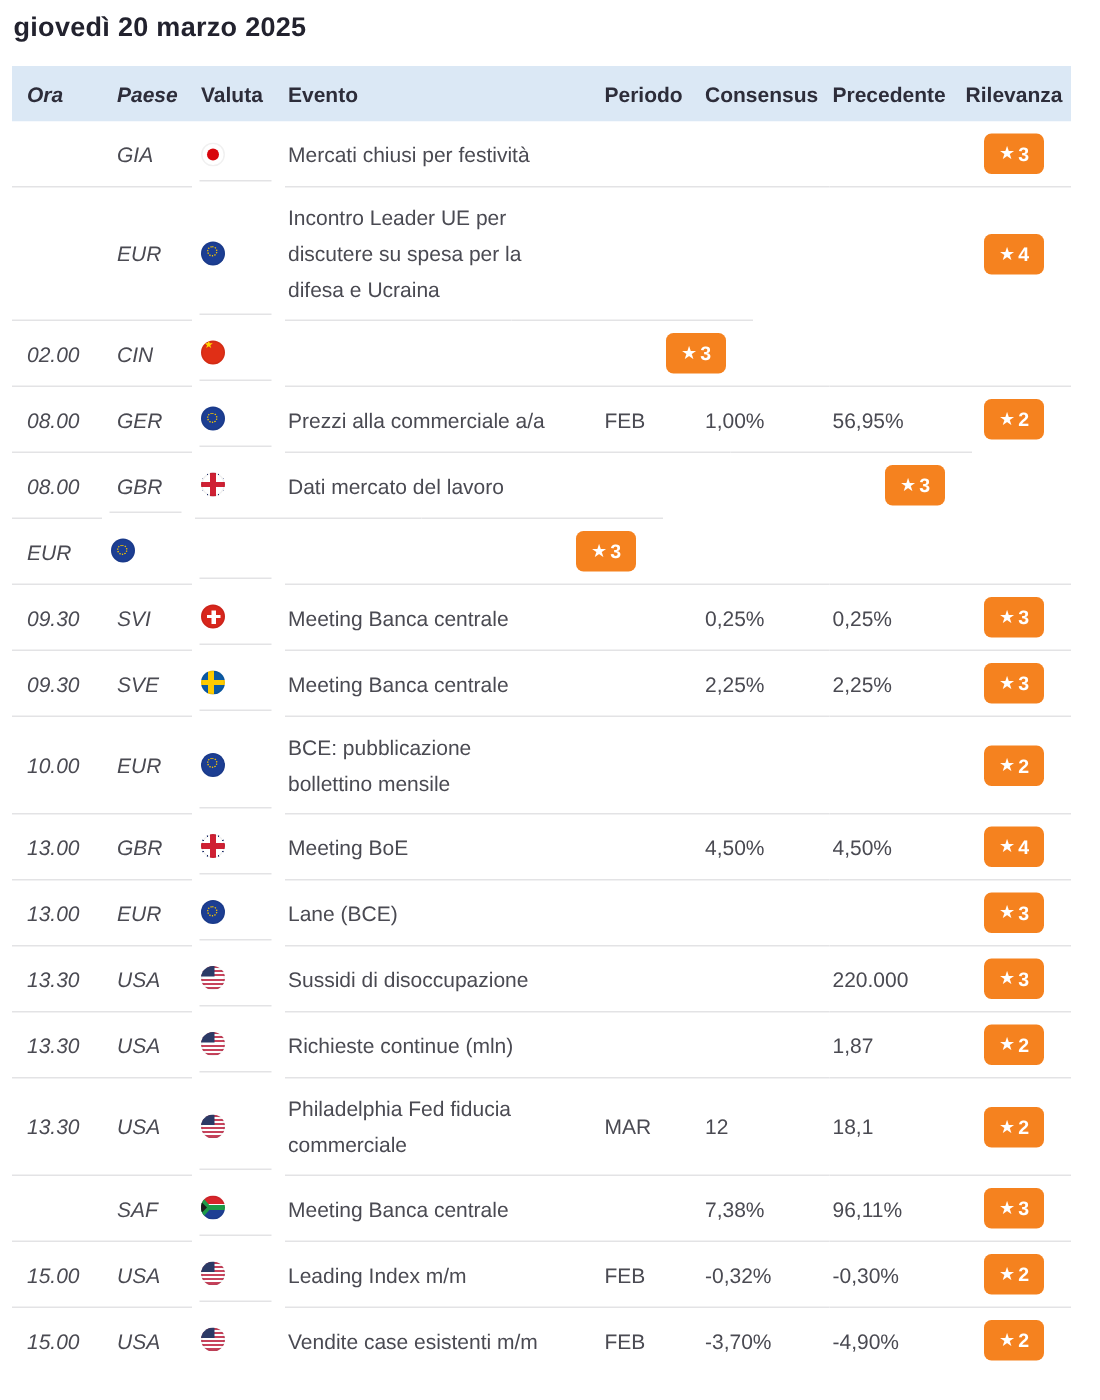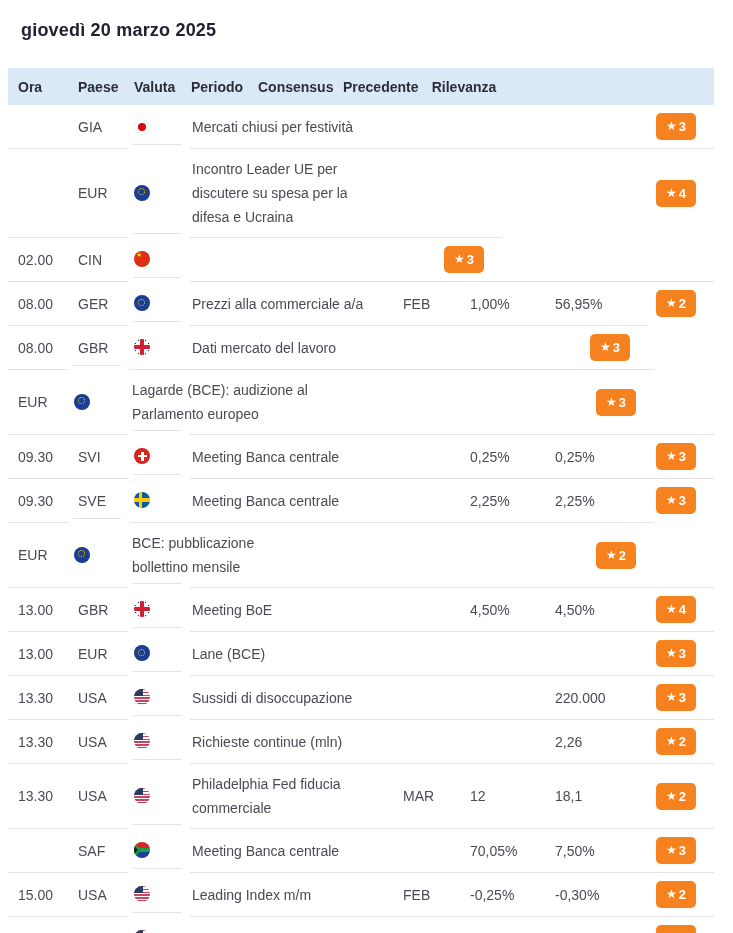--- a/index.html
+++ b/index.html
@@ -5,41 +5,41 @@
   html,body{margin:0;padding:0;background:#ffffff;}
   body{
     width:733px;height:933px;overflow:hidden;
     font-family:"Liberation Sans","DejaVu Sans",sans-serif;
     color:#4a4a52;
     -webkit-font-smoothing:antialiased;
   }
   .wrap{padding:0 11px 0 8px;}
   .page-title{
     font-size:18px;font-weight:800;color:#22222e;
-    margin:12px;padding:8px 0 15px 1px;letter-spacing:.2px;
+    margin:0;padding:8px 0 15px 1px;letter-spacing:.2px;
   }
   
   .cal{width:706px;}
   .hdr{
     display:flex;background:#dbe8f5;height:37px;align-items:center;
     font-weight:700;color:#2d2d3a;font-size:14px;
   }
   .row{display:flex;align-items:stretch;background:#fff;}
   .cell{
     box-sizing:border-box;display:flex;align-items:center;
     font-size:14px;min-height:40px;padding-top:8px;padding-bottom:8px;
   }
   .row + .row .cell{border-top:1px solid #e3e3e5;}
   .row + .row .c-valuta{border-top:none;}
   .c-valuta{position:relative;}
   .row + .row .c-valuta::before{
     content:'';position:absolute;left:5px;width:48px;top:-4px;height:1px;background:#e3e3e5;
   }
-  .c-ora       {width:60px;padding-left:10px;}
-  .c-paese     {width:60px;padding-left:10px;}
+  .c-ora       {width:60px;padding-left:10px;font-style:italic;}
+  .c-paese     {width:60px;padding-left:10px;font-style:italic;}
   .c-valuta    {width:62px;padding-left:6px;}
   .c-evento    {width:212px;padding-left:2px;padding-right:30px;line-height:24px;}
   .c-periodo   {width:66px;padding-left:1px;}
   .c-consensus {width:85px;padding-left:2px;}
   .c-precedente{width:85px;padding-left:2px;}
   .c-rilevanza {width:76px;justify-content:center;}
   .hdr .c-ora{padding-left:10px;}
   .hdr .c-evento{padding-right:0;}
   
   .badge{
@@ -118,20 +118,21 @@
 <div class="wrap">
 
   <h1 class="page-title">giovedì 20 marzo 2025</h1>
 
   <div class="cal">
 
     <div class="hdr">
       <div class="cell c-ora">Ora</div>
       <div class="cell c-paese">Paese</div>
       <div class="cell c-valuta">Valuta</div>
+      <div class="cell c-evento">Evento</div>
       <div class="cell c-periodo">Periodo</div>
       <div class="cell c-consensus">Consensus</div>
       <div class="cell c-precedente">Precedente</div>
       <div class="cell c-rilevanza">Rilevanza</div>
     </div>
 
     <div>
   <div class="row">
     <div class="cell c-ora"></div>
     <div class="cell c-paese">GIA</div>
@@ -218,21 +219,20 @@
               <span>3</span>
       </span>
     </div>
   </div>
 
   <div class="row">
     <div class="cell c-paese">EUR</div>
     <div class="cell c-valuta">
       <span class="flag flag-eu"></span>
     </div>
-    <div class="cell c-evento">Lagarde (BCE): audizione al Parlamento europeo</div>
     <div class="cell c-periodo"></div>
     <div class="cell c-consensus"></div>
     <div class="cell c-precedente"></div>
     <div class="cell c-rilevanza">
       <span class="badge" style="background: rgb(245, 130, 31);">
         <span class="star">★</span>
               <span>3</span>
       </span>
     </div>
   </div>
@@ -267,20 +267,21 @@
     <div class="cell c-precedente">2,25%</div>
     <div class="cell c-rilevanza">
       <span class="badge" style="background: rgb(245, 130, 31);">
         <span class="star">★</span>
               <span>3</span>
       </span>
     </div>
   </div>
 
   <div class="row">
+    <div class="cell c-ora">10.00</div>
     <div class="cell c-paese">EUR</div>
     <div class="cell c-valuta">
       <span class="flag flag-eu"></span>
     </div>
     <div class="cell c-evento">BCE: pubblicazione bollettino mensile</div>
     <div class="cell c-periodo"></div>
     <div class="cell c-consensus"></div>
     <div class="cell c-precedente"></div>
     <div class="cell c-rilevanza">
       <span class="badge" style="background: rgb(245, 130, 31);">
@@ -346,21 +347,21 @@
 
   <div class="row">
     <div class="cell c-ora">13.30</div>
     <div class="cell c-paese">USA</div>
     <div class="cell c-valuta">
       <span class="flag flag-usa"></span>
     </div>
     <div class="cell c-evento">Richieste continue (mln)</div>
     <div class="cell c-periodo"></div>
     <div class="cell c-consensus"></div>
-    <div class="cell c-precedente">2,26</div>
+    <div class="cell c-precedente">1,87</div>
     <div class="cell c-rilevanza">
       <span class="badge" style="background: rgb(245, 130, 31);">
         <span class="star">★</span>
               <span>2</span>
       </span>
     </div>
   </div>
 
   <div class="row">
     <div class="cell c-ora">13.30</div>
@@ -381,39 +382,39 @@
   </div>
 
   <div class="row">
     <div class="cell c-ora"></div>
     <div class="cell c-paese">SAF</div>
     <div class="cell c-valuta">
       <span class="flag flag-south-africa"></span>
     </div>
     <div class="cell c-evento">Meeting Banca centrale</div>
     <div class="cell c-periodo"></div>
-    <div class="cell c-consensus">70,05%</div>
-    <div class="cell c-precedente">7,50%</div>
+    <div class="cell c-consensus">7,38%</div>
+    <div class="cell c-precedente">96,11%</div>
     <div class="cell c-rilevanza">
       <span class="badge" style="background: rgb(245, 130, 31);">
         <span class="star">★</span>
               <span>3</span>
       </span>
     </div>
   </div>
 
   <div class="row">
     <div class="cell c-ora">15.00</div>
     <div class="cell c-paese">USA</div>
     <div class="cell c-valuta">
       <span class="flag flag-usa"></span>
     </div>
     <div class="cell c-evento">Leading Index m/m</div>
     <div class="cell c-periodo">FEB</div>
-    <div class="cell c-consensus">-0,25%</div>
+    <div class="cell c-consensus">-0,32%</div>
     <div class="cell c-precedente">-0,30%</div>
     <div class="cell c-rilevanza">
       <span class="badge" style="background: rgb(245, 130, 31);">
         <span class="star">★</span>
               <span>2</span>
       </span>
     </div>
   </div>
 
   <div class="row">

